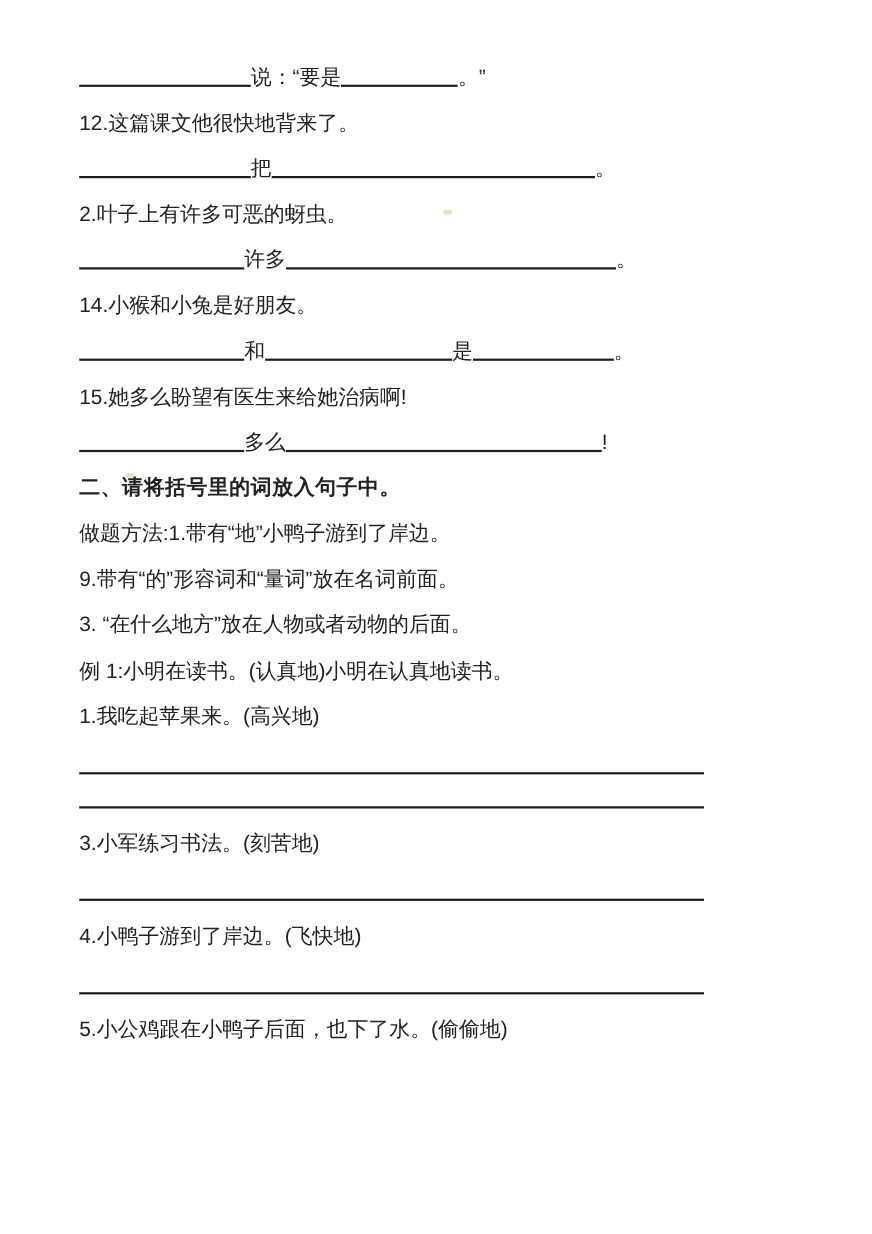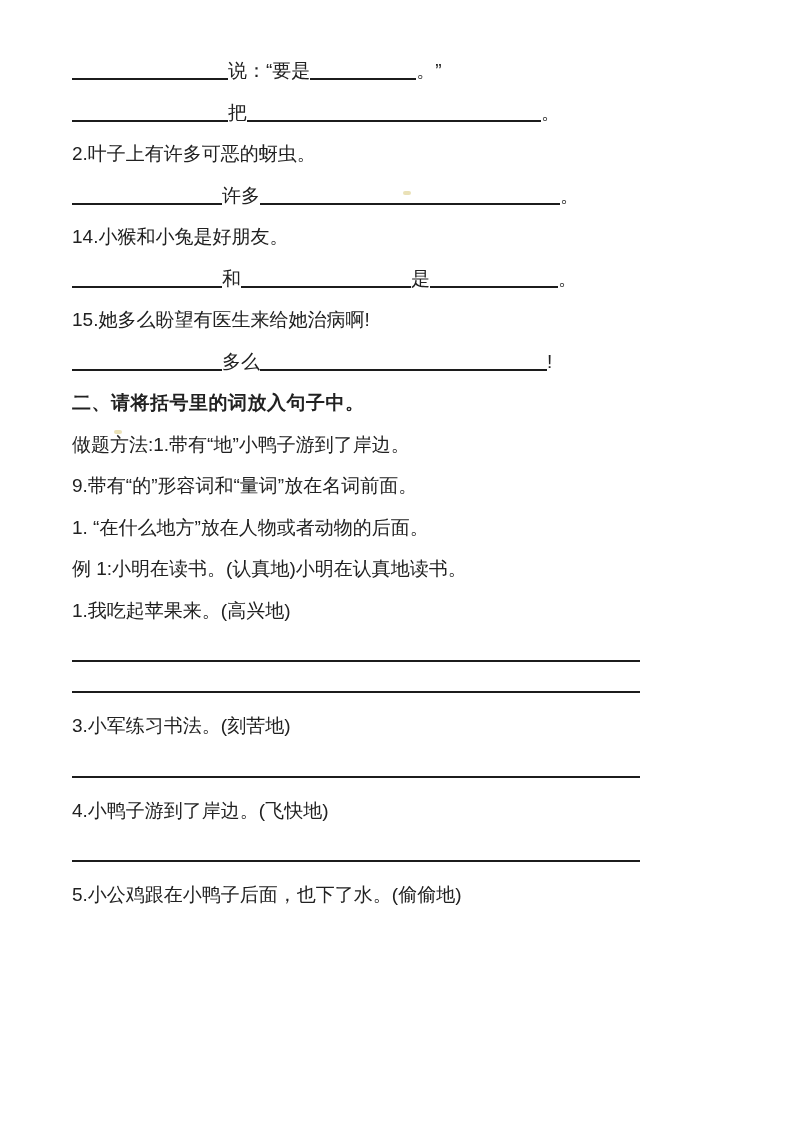--- a/index.html
+++ b/index.html
@@ -28,20 +28,21 @@
     padding-top: 50px;
   }
   .row {
     font-size: 19px;
     line-height: 41.5px;
     white-space: nowrap;
   }
   .row.heading {
     font-weight: bold;
     letter-spacing: 0.5px;
+    font-family: Liberation Mono, monospace;
   }
   .row.fill_line .frag {
     display: inline-block;
     vertical-align: baseline;
   }
   .blank {
     display: inline-block;
     height: 2px;
     border-bottom: 2px solid #1c1c1c;
     vertical-align: baseline;
@@ -65,31 +66,32 @@
   }
   .speck-1 { left: 403px; top: 191px; }
   .speck-2 { left: 114px; top: 430px; }
 </style>
 </head>
 <body>
 
 <div class="page">
   <div class="worksheet">
       <div class="row fill_line"><span class="blank" style="width: 156px;"></span><span class="frag">说：“要是</span><span class="blank" style="width: 106px;"></span><span class="frag">。”</span></div>
+      <div class="row sentence">12.这篇课文他很快地背来了。</div>
       <div class="row fill_line"><span class="blank" style="width: 156px;"></span><span class="frag">把</span><span class="blank" style="width: 294px;"></span><span class="frag">。</span></div>
       <div class="row sentence">2.叶子上有许多可恶的蚜虫。</div>
       <div class="row fill_line"><span class="blank" style="width: 150px;"></span><span class="frag">许多</span><span class="blank" style="width: 300px;"></span><span class="frag">。</span></div>
       <div class="row sentence">14.小猴和小兔是好朋友。</div>
       <div class="row fill_line"><span class="blank" style="width: 150px;"></span><span class="frag">和</span><span class="blank" style="width: 170px;"></span><span class="frag">是</span><span class="blank" style="width: 128px;"></span><span class="frag">。</span></div>
       <div class="row sentence">15.她多么盼望有医生来给她治病啊!</div>
       <div class="row fill_line"><span class="blank" style="width: 150px;"></span><span class="frag">多么</span><span class="blank" style="width: 287px;"></span><span class="frag">!</span></div>
       <div class="row heading">二、请将括号里的词放入句子中。</div>
       <div class="row sentence">做题方法:1.带有“地”小鸭子游到了岸边。</div>
       <div class="row sentence">9.带有“的”形容词和“量词”放在名词前面。</div>
-      <div class="row sentence">1. “在什么地方”放在人物或者动物的后面。</div>
+      <div class="row sentence">3. “在什么地方”放在人物或者动物的后面。</div>
       <div class="row sentence">例 1:小明在读书。(认真地)小明在认真地读书。</div>
       <div class="row exercise">1.我吃起苹果来。(高兴地)</div>
       <div class="answer-line"></div>
       <div class="answer-line"></div>
       <div class="row exercise">3.小军练习书法。(刻苦地)</div>
       <div class="answer-line"></div>
       <div class="row exercise">4.小鸭子游到了岸边。(飞快地)</div>
       <div class="answer-line"></div>
       <div class="row exercise">5.小公鸡跟在小鸭子后面，也下了水。(偷偷地)</div>
     </div>

